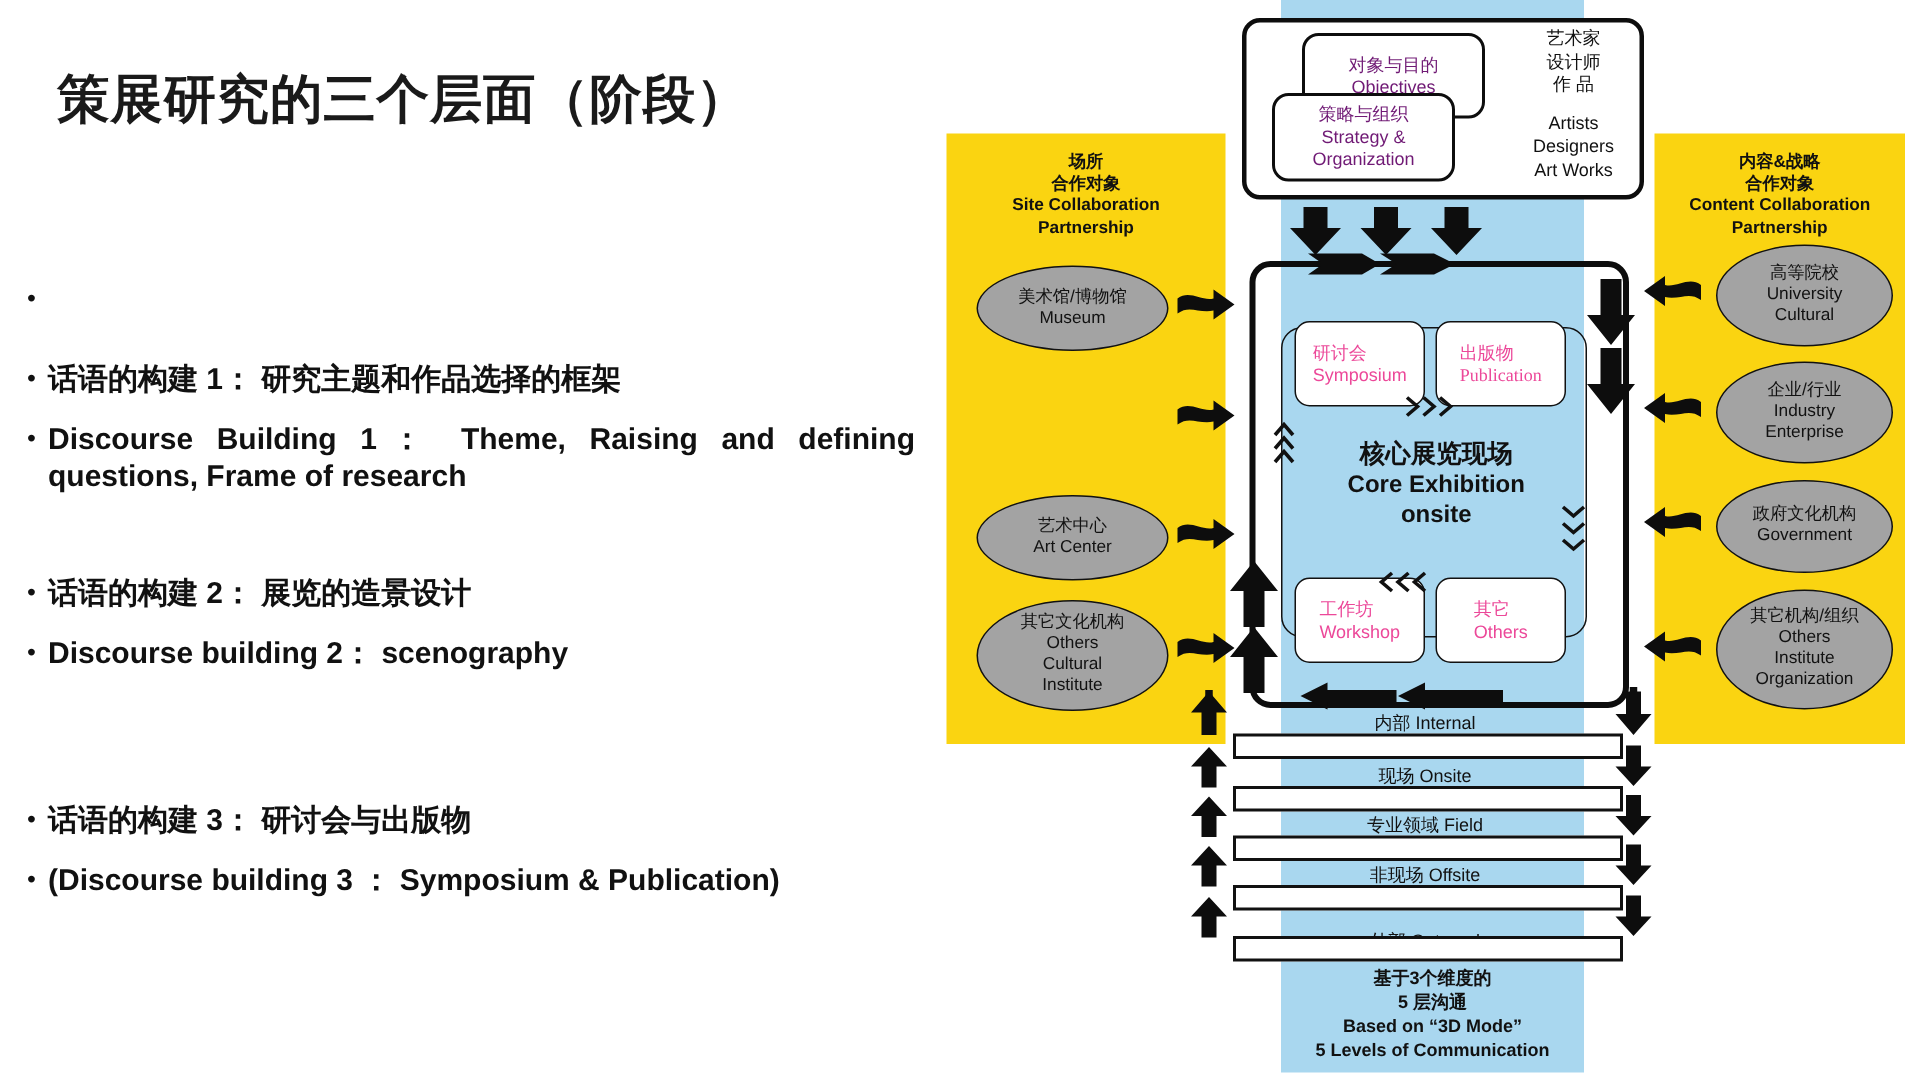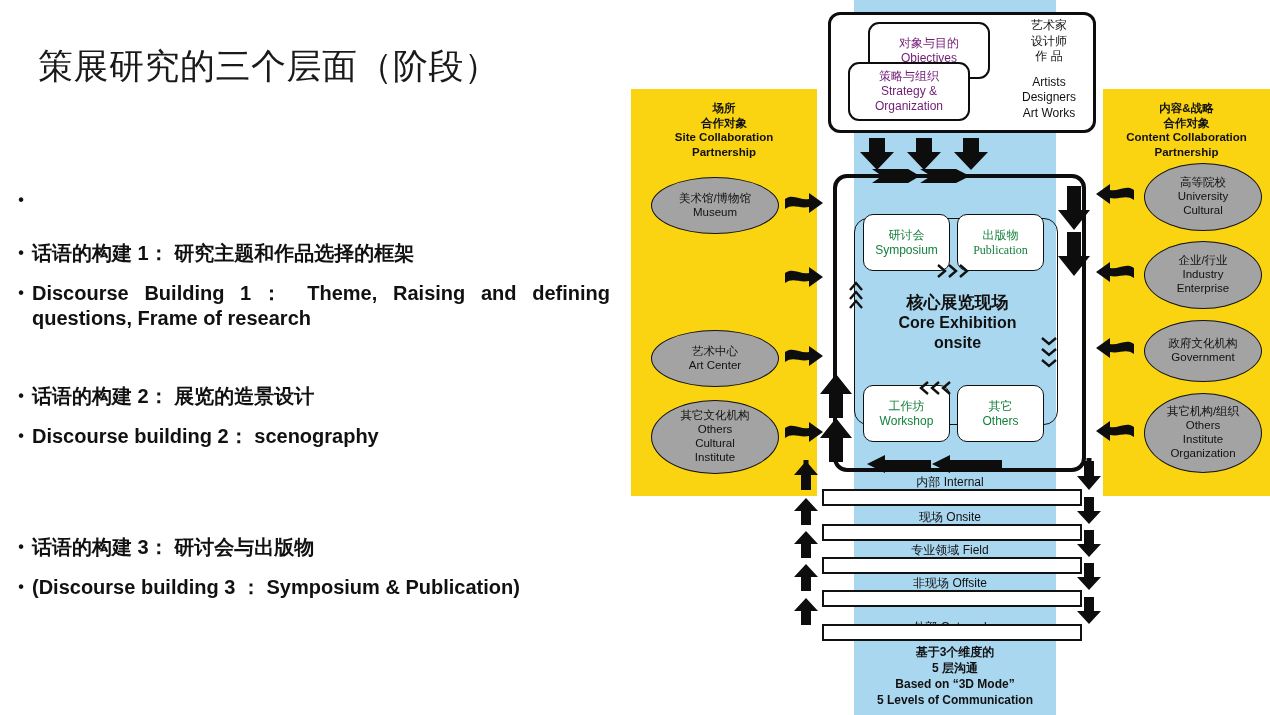--- a/index.html
+++ b/index.html
@@ -11,21 +11,21 @@
     position:relative;
   }
   .slide{position:absolute;inset:0;}
 
   
   .text-col{
     position:absolute;left:0;top:0;width:620px;height:715px;
   }
   .slide-title{
     position:absolute;left:38px;top:43px;
-    font-size:35px;font-weight:normal;color:#1a1a1a;
+    font-size:35px;font-weight:bold;color:#1a1a1a;
     letter-spacing:0.5px;
     white-space:nowrap;
   }
   .bullets{
     position:absolute;left:10px;top:188px;width:600px;
   }
   .blk{margin-bottom:0px;}
   .bullet{
     display:flex;align-items:flex-start;
     font-size:20px;font-weight:bold;color:#111;
@@ -99,21 +99,21 @@
   }
   .corelabel{
     position:absolute;left:245px;top:292px;width:185px;
     text-align:center;font-size:16px;font-weight:bold;color:#111;
     line-height:1.25;
   }
   .corelabel .cn{font-size:17px;}
   .sbox{
     position:absolute;background:#fff;border:1.7px solid #111;border-radius:10px;
     display:flex;align-items:center;justify-content:center;
-    text-align:center;font-size:12px;color:#15803d;line-height:1.25;
+    font-size:12px;color:#ec4899;line-height:1.25;
   }
   .symposium{left:243px;top:214px;width:85px;height:55px;}
   .publication{left:337px;top:214px;width:85px;height:55px;font-family:Liberation Serif, serif;}
   .workshop{left:243px;top:385px;width:85px;height:55px;}
   .others-c{left:337px;top:385px;width:85px;height:55px;}
 
   
   .bar{
     position:absolute;left:202px;width:256px;height:13px;
     background:#fff;border:2.2px solid #111;

